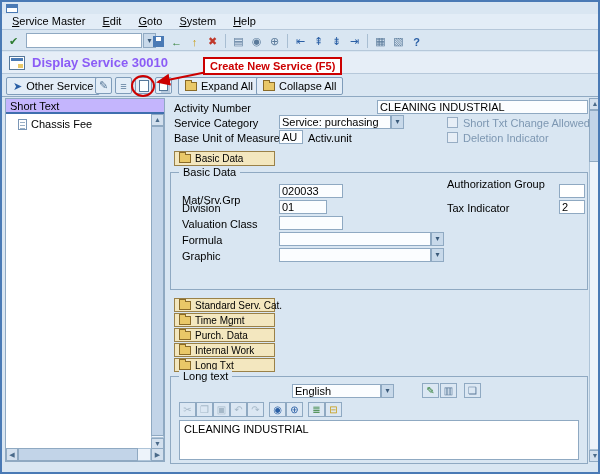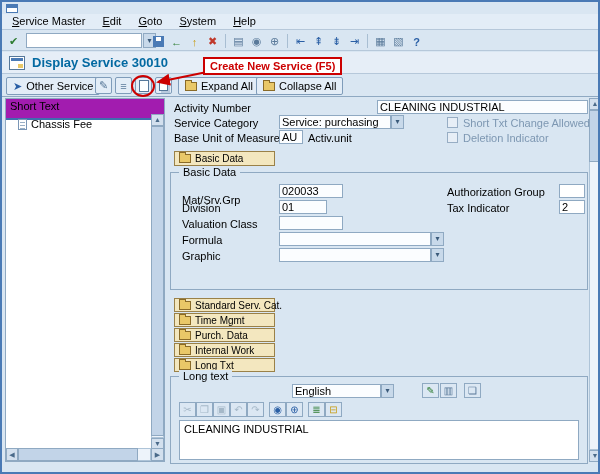--- a/index.html
+++ b/index.html
@@ -7,21 +7,21 @@
   .win{position:relative;width:600px;height:474px;border:2px solid #4a7ab5;background:#d9e6f2;
        font-family:"Liberation Sans",sans-serif;font-size:11px;color:#000;overflow:hidden}
   .row{position:absolute;left:0;right:0}
   
   .minibar{top:0;height:12px;background:#d9e6f2}
   .menubar{top:12px;height:16px;background:#e3edf7;border-bottom:1px solid #b6c8da;padding-left:3px}
   .menu-item{display:inline-block;padding:1px 7px 2px;cursor:default}
   .toolbar{top:29px;height:20px;background:#d9e6f2;border-bottom:1px solid #b6c8da}
   .titlerow{top:50px;height:22px;background:#e6eef7;border-bottom:1px solid #b6c8da}
   .apptoolbar{top:73px;height:22px;background:#d9e6f2;border-bottom:1px solid #8fa9c2}
-  .title-text{position:absolute;left:30px;top:3px;font-size:13px;font-weight:bold;color:#0369a1}
+  .title-text{position:absolute;left:30px;top:3px;font-size:13px;font-weight:bold;color:#8b5cf6}
   
   .tbtn{position:absolute;width:17px;height:17px;display:flex;align-items:center;justify-content:center;
         font-size:11px;border:1px solid transparent;border-radius:2px;cursor:default}
   .tbtn.bord{border:1px solid #7f9cba;background:#e3edf7}
   .appbtn{position:absolute;height:18px;display:inline-flex;align-items:center;gap:4px;padding:0 6px;
           background:#e3edf7;border:1px solid #7f9cba;border-radius:2px;font-size:11px;cursor:default;white-space:nowrap}
   .cmd{position:absolute;left:24px;top:2px;width:116px;height:15px;border:1px solid #8fa9c2;background:#fff;
        font-family:"Liberation Sans",sans-serif;font-size:11px;padding:0 2px}
   .cmd-dd{position:absolute;left:141px;top:2px;width:13px;height:15px;background:#c8d9ea;border:1px solid #8fa9c2;
           font-size:8px;text-align:center;line-height:13px;color:#3a5a7a}
@@ -57,21 +57,21 @@
   .grp-label{position:absolute;top:-7px;left:8px;background:#d9e6f2;padding:0 4px;line-height:13px}
   .ltbtn{position:absolute;width:17px;height:15px;background:#dbe7f3;border:1px solid #8fa9c2;
          display:flex;align-items:center;justify-content:center;font-size:10px;cursor:default}
   
   .sb-btn{position:absolute;background:#d3e0ee;border:1px solid #8fa9c2;color:#4a6a8a;font-size:7px;
           text-align:center;line-height:10px;cursor:default}
   .sb-track{position:absolute;background:#edf3fa;border:1px solid #aec4d8}
   .sb-thumb{position:absolute;background:#c2d4e8;border:1px solid #8fa9c2}
   
   .left-panel{position:absolute;left:3px;top:96px;width:160px;height:364px;background:#fff;border:1px solid #8fa9c2}
-  .lp-header{position:absolute;left:0;right:0;top:0;height:21px;background:#a21caf;
+  .lp-header{position:absolute;left:0;right:0;top:0;height:15px;background:#c4b5fd;
              border-bottom:2px solid #3f6fae;padding:1px 9px 0 4px}
   .tree-item{position:absolute;left:12px;top:19px;display:flex;align-items:center;gap:4px;cursor:default}
   
   .callout{position:absolute;left:201px;top:55px;background:#fff;border:2px solid #cc0000;color:#cc0000;
            font-weight:bold;font-size:11px;padding:1px 5px;z-index:60;white-space:nowrap}
   .overlay{position:absolute;left:0;top:0;width:600px;height:474px;pointer-events:none;z-index:55}
   .textarea{position:absolute;background:#fff;border:1px solid #8fa9c2;padding:2px 4px;font-size:11px}
 </style>
 </head>
 <body>
@@ -211,21 +211,21 @@
   <div class="tanbtn" style="left:172px;top:149px;height:15px">
     <span class="folder-icon"></span>
     <span>Basic Data</span>
   </div>
 
   <div class="grp" style="left:168px;top:170px;width:418px;height:118px">
     <span class="grp-label">Basic Data</span>
   </div>
   <span class="label" style="left:180px;top:192px">Mat/Srv.Grp</span>
   <div class="field" style="left:277px;top:182px;width:64px">020033</div>
-  <span class="label" style="left:445px;top:184px">Authorization Group</span>
+  <span class="label" style="left:445px;top:176px">Authorization Group</span>
   <div class="field" style="left:557px;top:182px;width:26px;background:#fff"></div>
 
   <span class="label" style="left:180px;top:200px">Division</span>
   <div class="field" style="left:277px;top:198px;width:48px">01</div>
   <span class="label" style="left:445px;top:200px">Tax Indicator</span>
   <div class="field" style="left:557px;top:198px;width:26px;background:#fff">2</div>
 
   <span class="label" style="left:180px;top:216px">Valuation Class</span>
   <div class="field" style="left:277px;top:214px;width:64px"></div>
 

